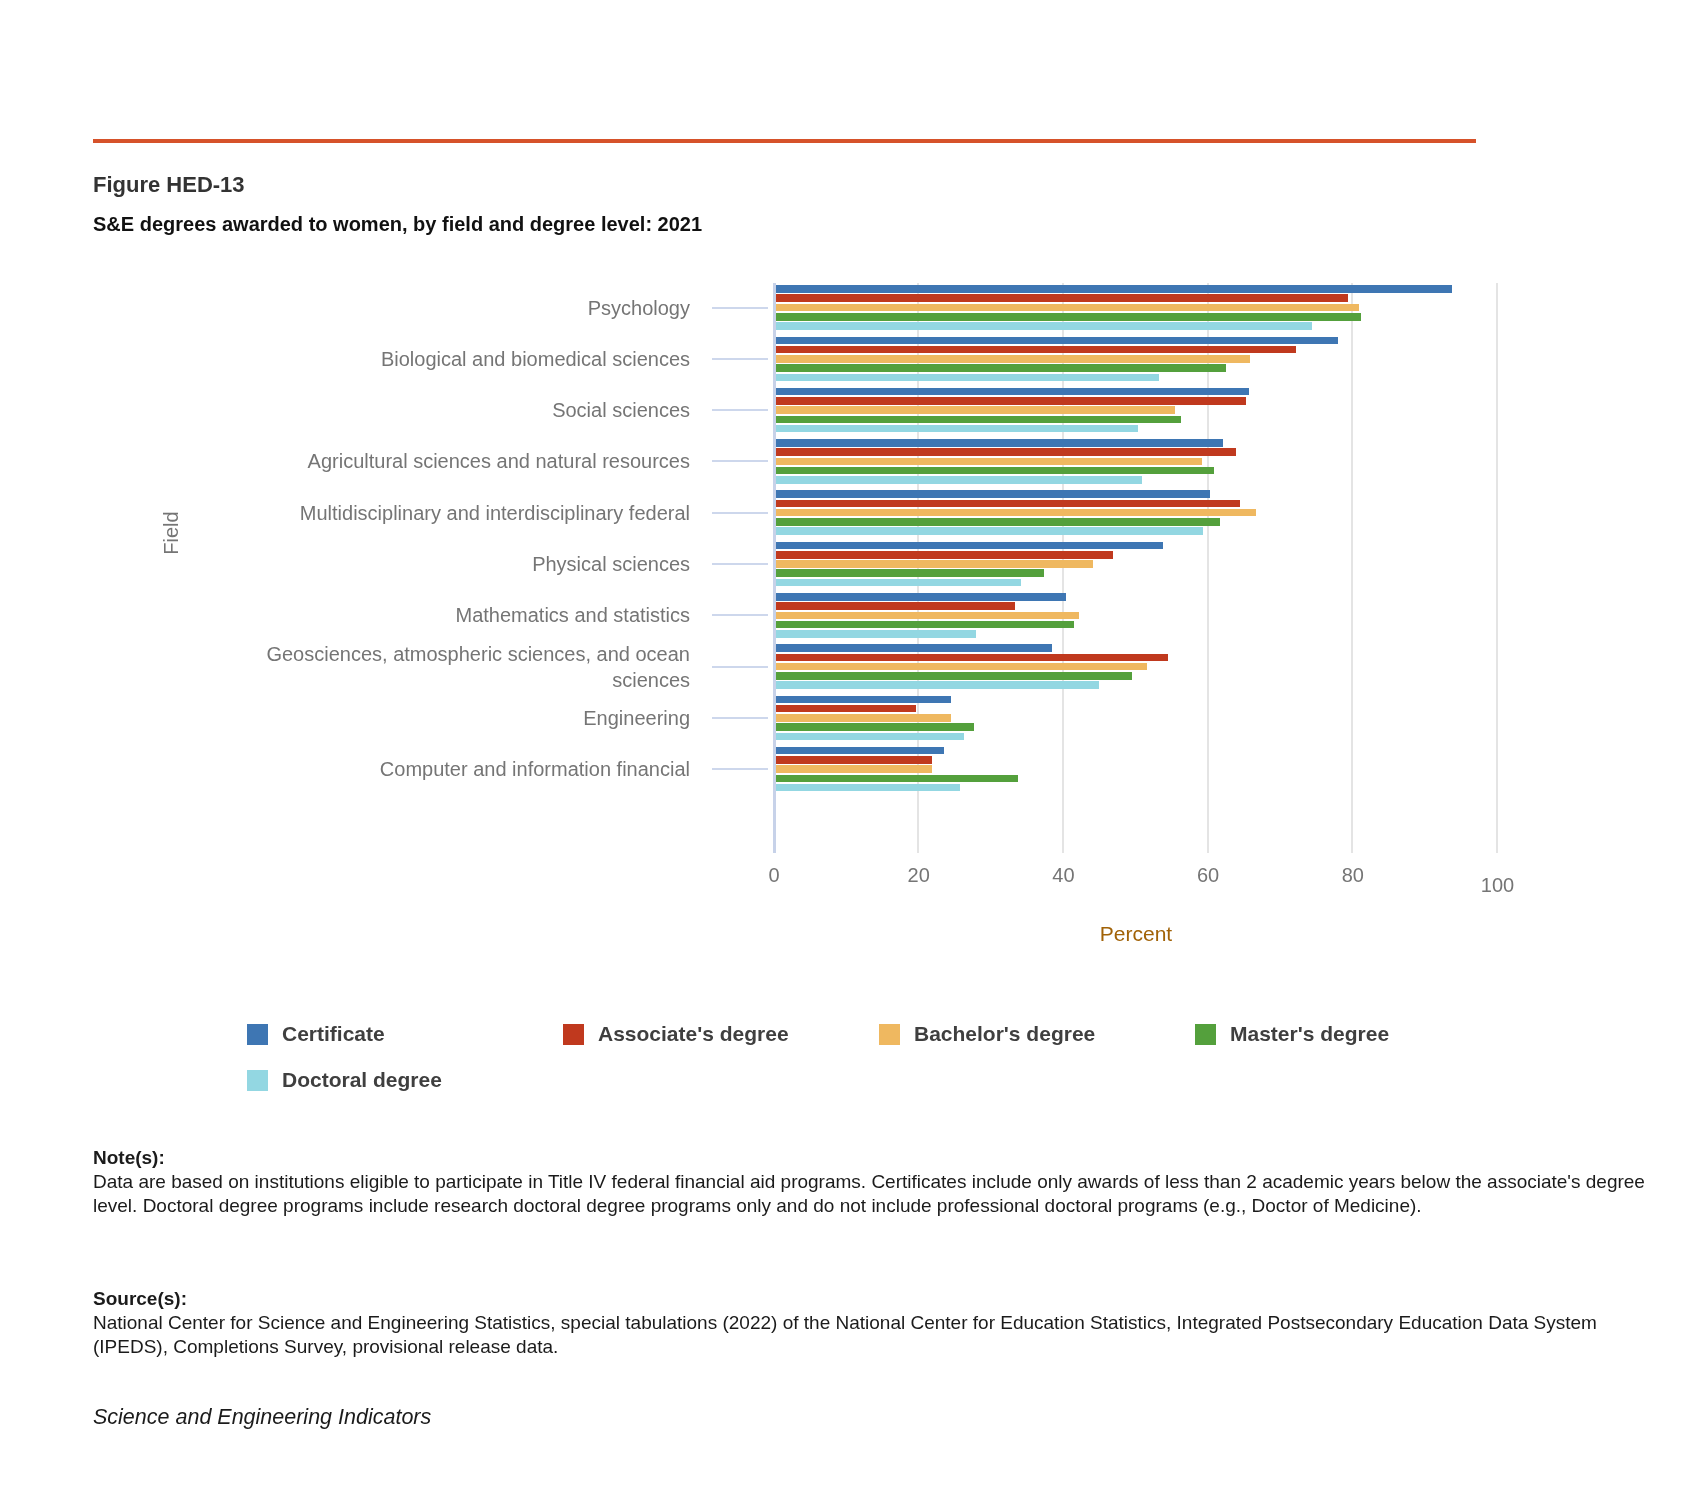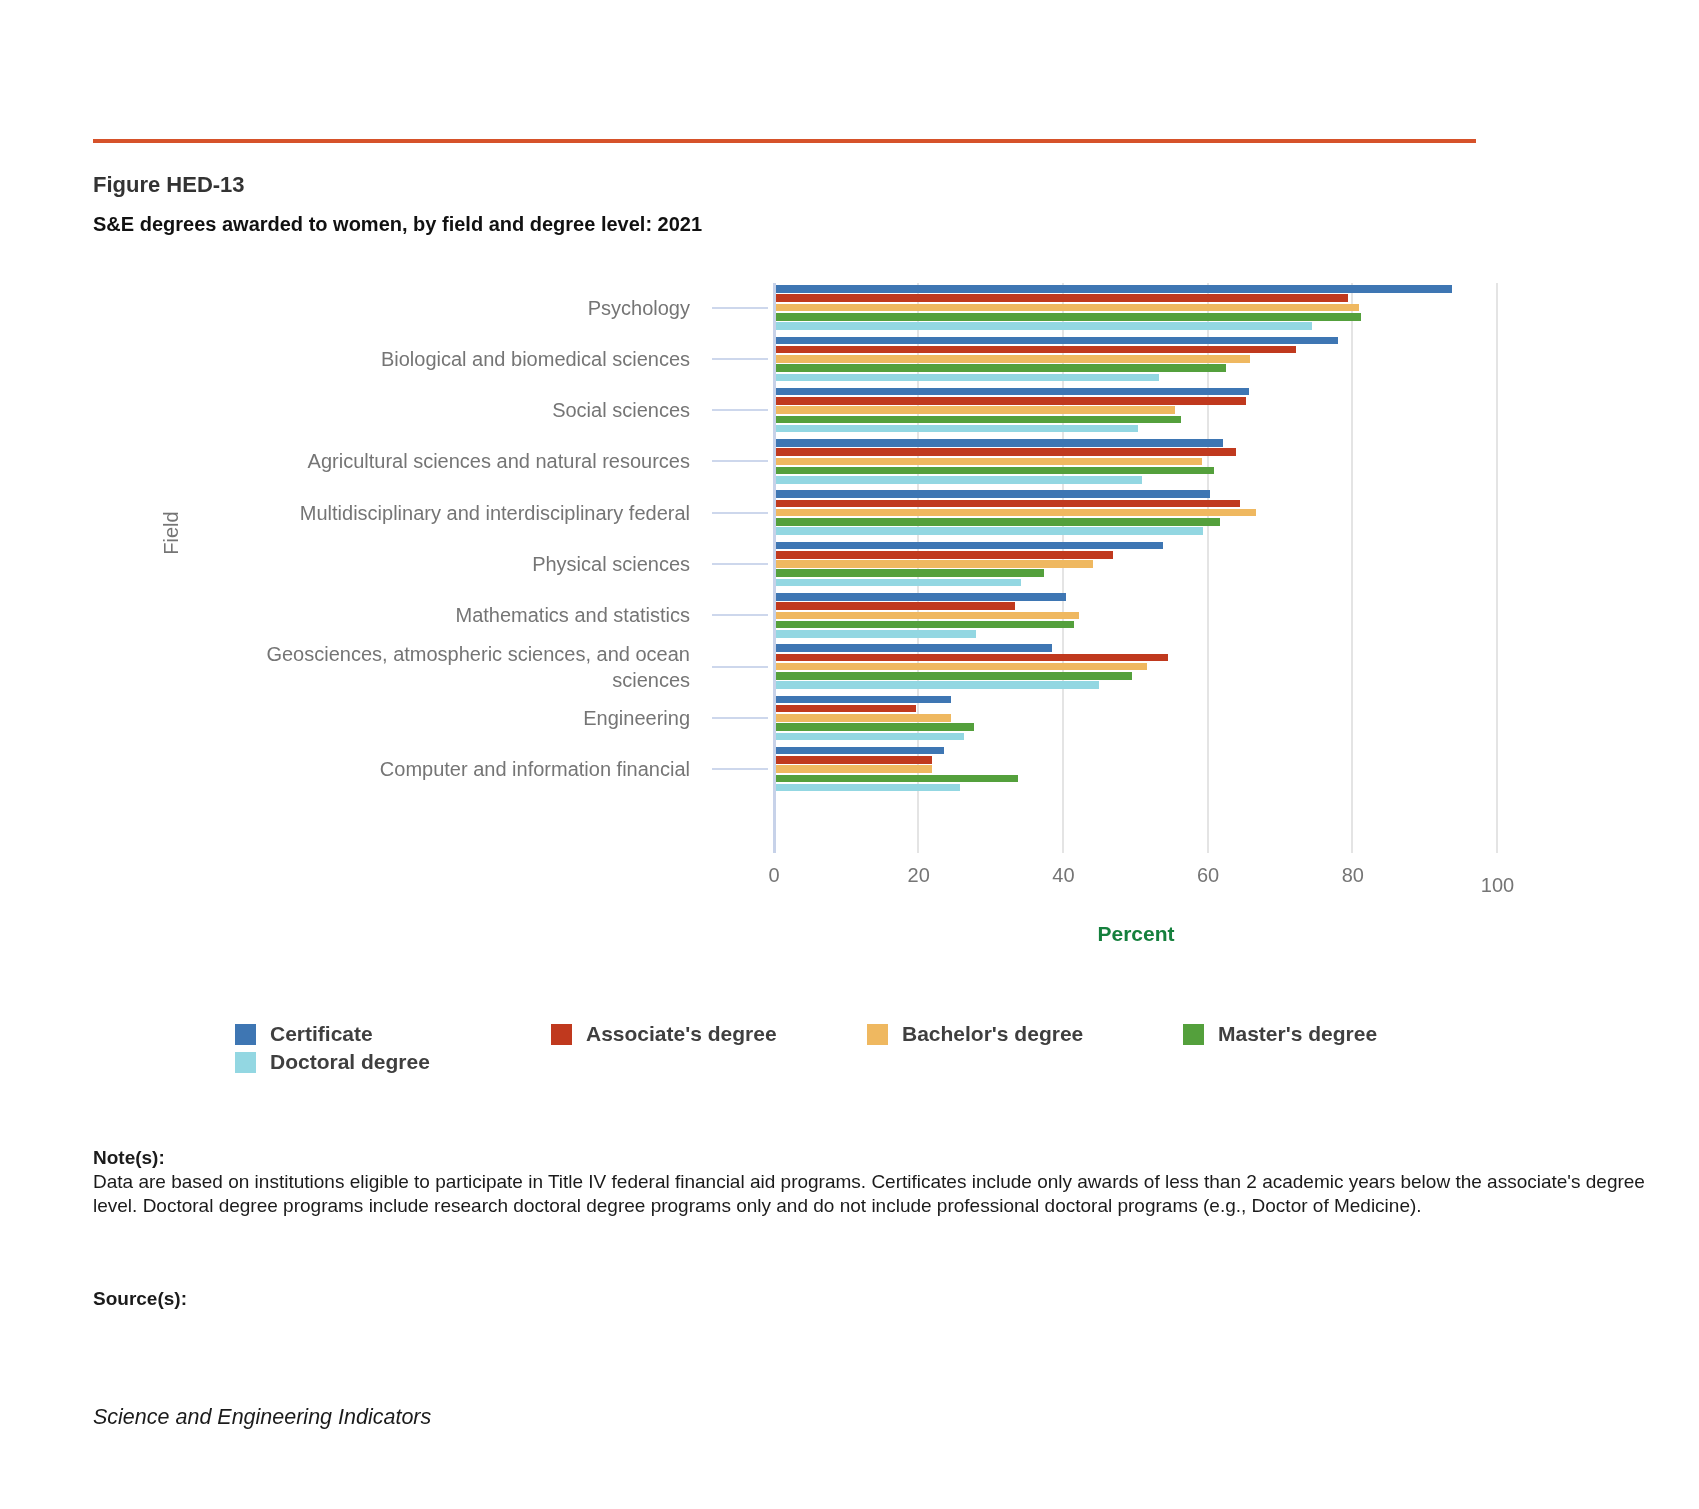--- a/index.html
+++ b/index.html
@@ -10,24 +10,24 @@
   .rule{position:absolute;left:93px;top:139px;width:1383px;height:4px;background:#d6522a;}
   .figlabel{position:absolute;left:93px;top:172px;font-size:22px;font-weight:bold;color:#333333;}
   .title{position:absolute;left:93px;top:213px;font-size:20px;font-weight:bold;color:#111111;}
 
   .gridline{position:absolute;width:2px;background:#e4e4e4;}
   .axisline{position:absolute;width:3px;background:#c7d2e9;}
   .bar{position:absolute;border-radius:0;}
   .cat-label{position:absolute;left:220px;width:470px;text-align:right;font-size:20px;line-height:1.3;color:#757575;transform:translateY(-50%);}
   .cat-tick{position:absolute;left:712px;width:56px;height:2px;background:#cdd7ec;}
   .xtick{position:absolute;font-size:20px;color:#757575;transform:translateX(-50%);}
-  .xlabel{position:absolute;left:1136px;top:922px;font-size:21px;color:#15803d;transform:translateX(-50%);font-weight:bold;}
+  .xlabel{position:absolute;left:1136px;top:922px;font-size:21px;color:#a16207;transform:translateX(-50%);}
   .ylabel{position:absolute;left:171px;top:533px;font-size:20px;color:#757575;transform:translate(-50%,-50%) rotate(-90deg);white-space:nowrap;}
 
-  #legend{position:absolute;left:235px;top:1022px;width:1300px;display:flex;flex-wrap:wrap;row-gap:4px;}
+  #legend{position:absolute;left:247px;top:1022px;width:1300px;display:flex;flex-wrap:wrap;row-gap:22px;}
   .legend-item{flex:0 0 316px;display:flex;align-items:center;cursor:pointer;}
   .legend-swatch{width:21px;height:21px;margin-right:14px;flex:0 0 21px;}
   .legend-label{font-size:21px;font-weight:bold;color:#3f3f3f;}
 
   .notes{position:absolute;left:93px;width:1568px;color:#1b1b1b;font-size:19px;line-height:1.27;}
   .notes-h{font-weight:bold;}
   #note-block{top:1146px;}
   #source-block{top:1287px;}
   .indicators{position:absolute;left:93px;top:1405px;font-size:21.5px;font-style:italic;color:#1b1b1b;}
 </style>
@@ -150,16 +150,17 @@
       </div>
     </div>
 
   <div class="notes" id="note-block">
     <div class="notes-h">Note(s):</div>
     <div>Data are based on institutions eligible to participate in Title IV federal financial aid programs. Certificates include only awards of less than 2 academic years below the associate's degree level. Doctoral degree programs include research doctoral degree programs only and do not include professional doctoral programs (e.g., Doctor of Medicine).</div>
   </div>
 
   <div class="notes" id="source-block">
     <div class="notes-h">Source(s):</div>
+    <div>National Center for Science and Engineering Statistics, special tabulations (2022) of the National Center for Education Statistics, Integrated Postsecondary Education Data System (IPEDS), Completions Survey, provisional release data.</div>
   </div>
 
   <div class="indicators">Science and Engineering Indicators</div>
 </div>
 
 </body></html>

